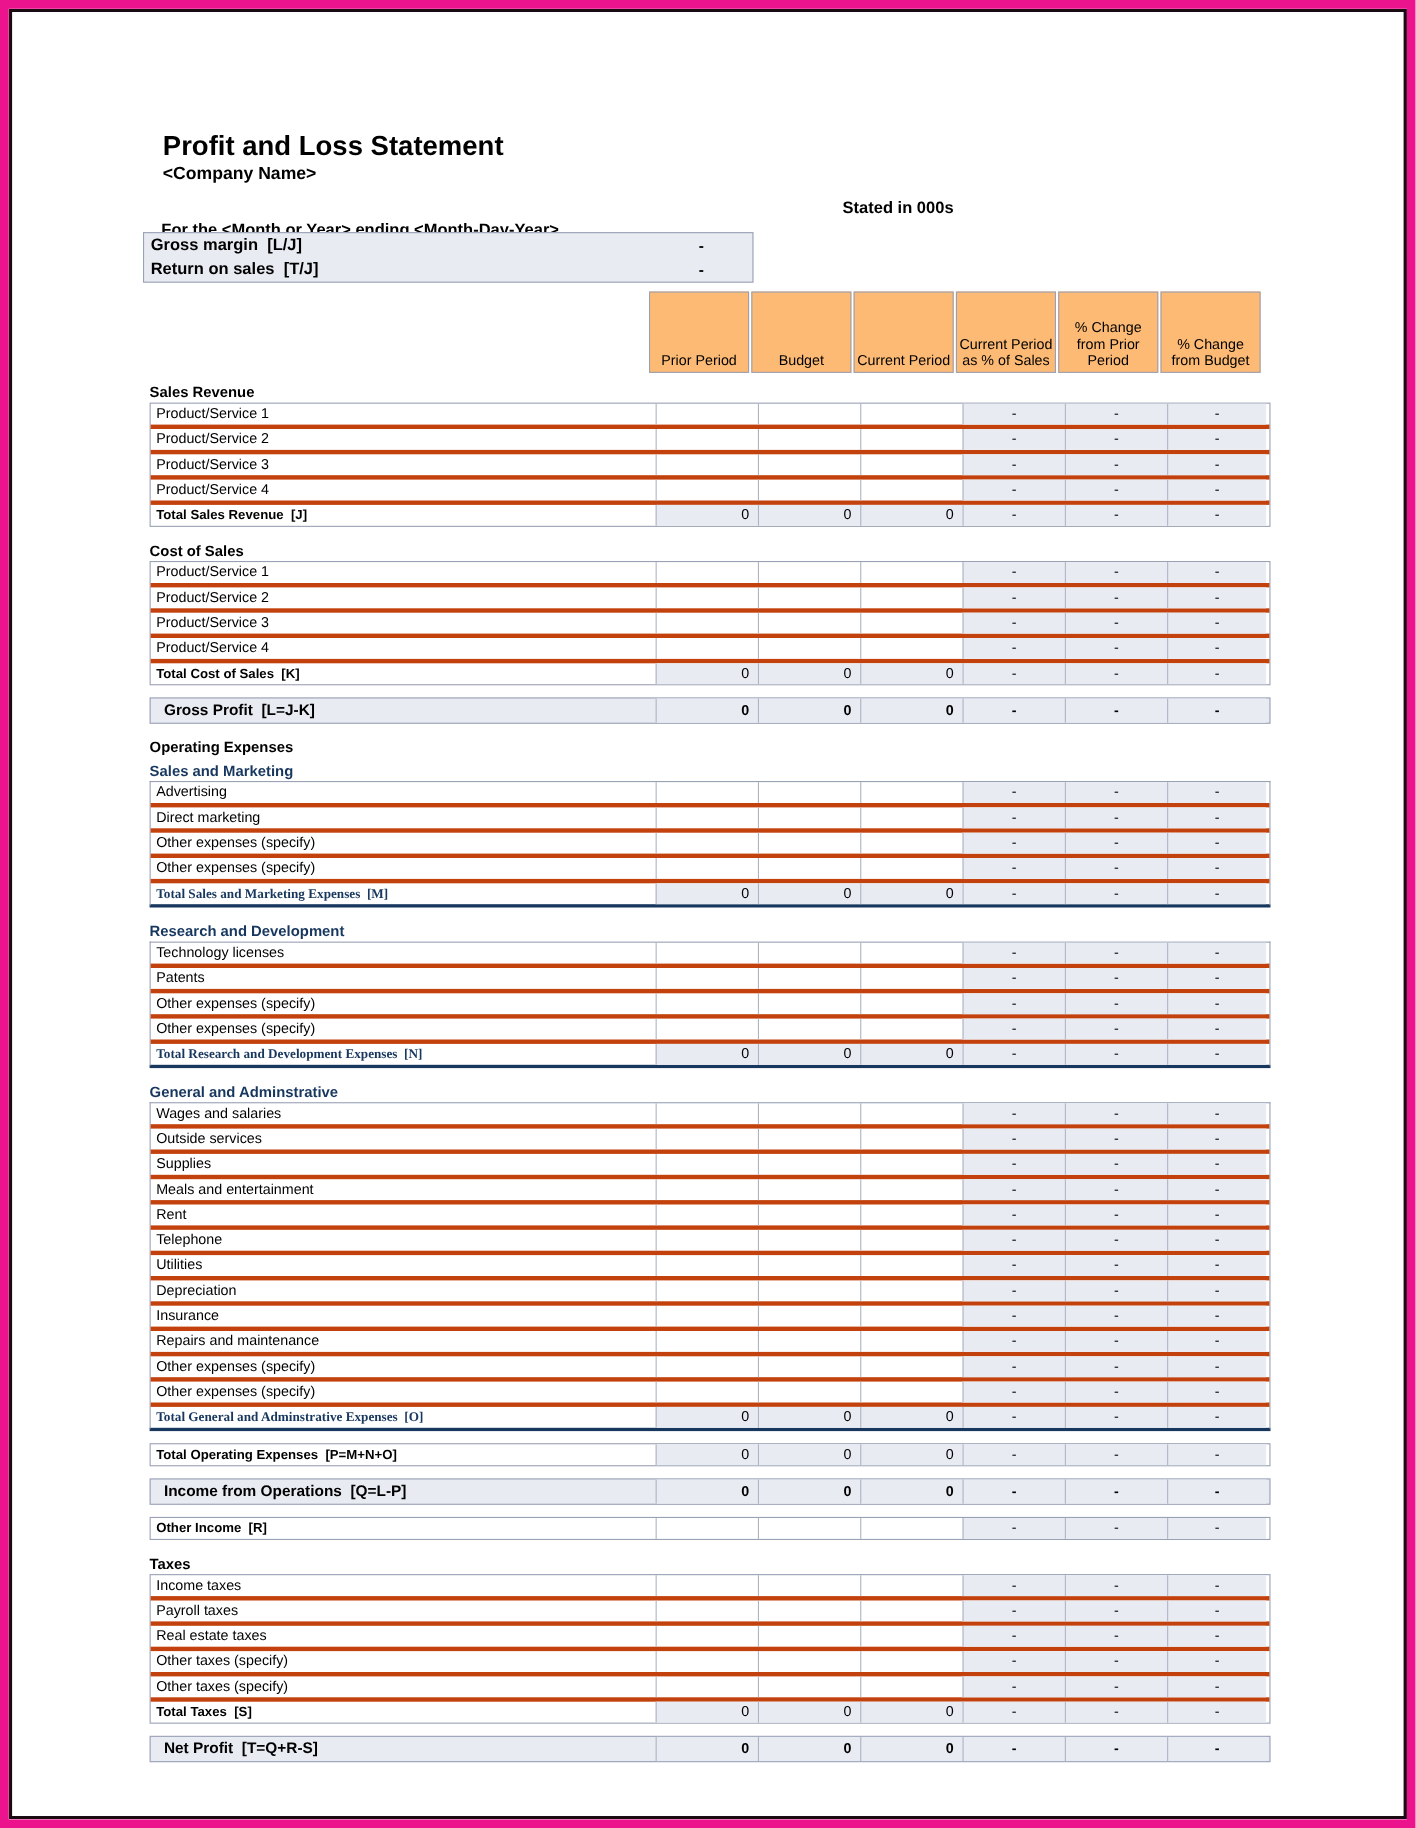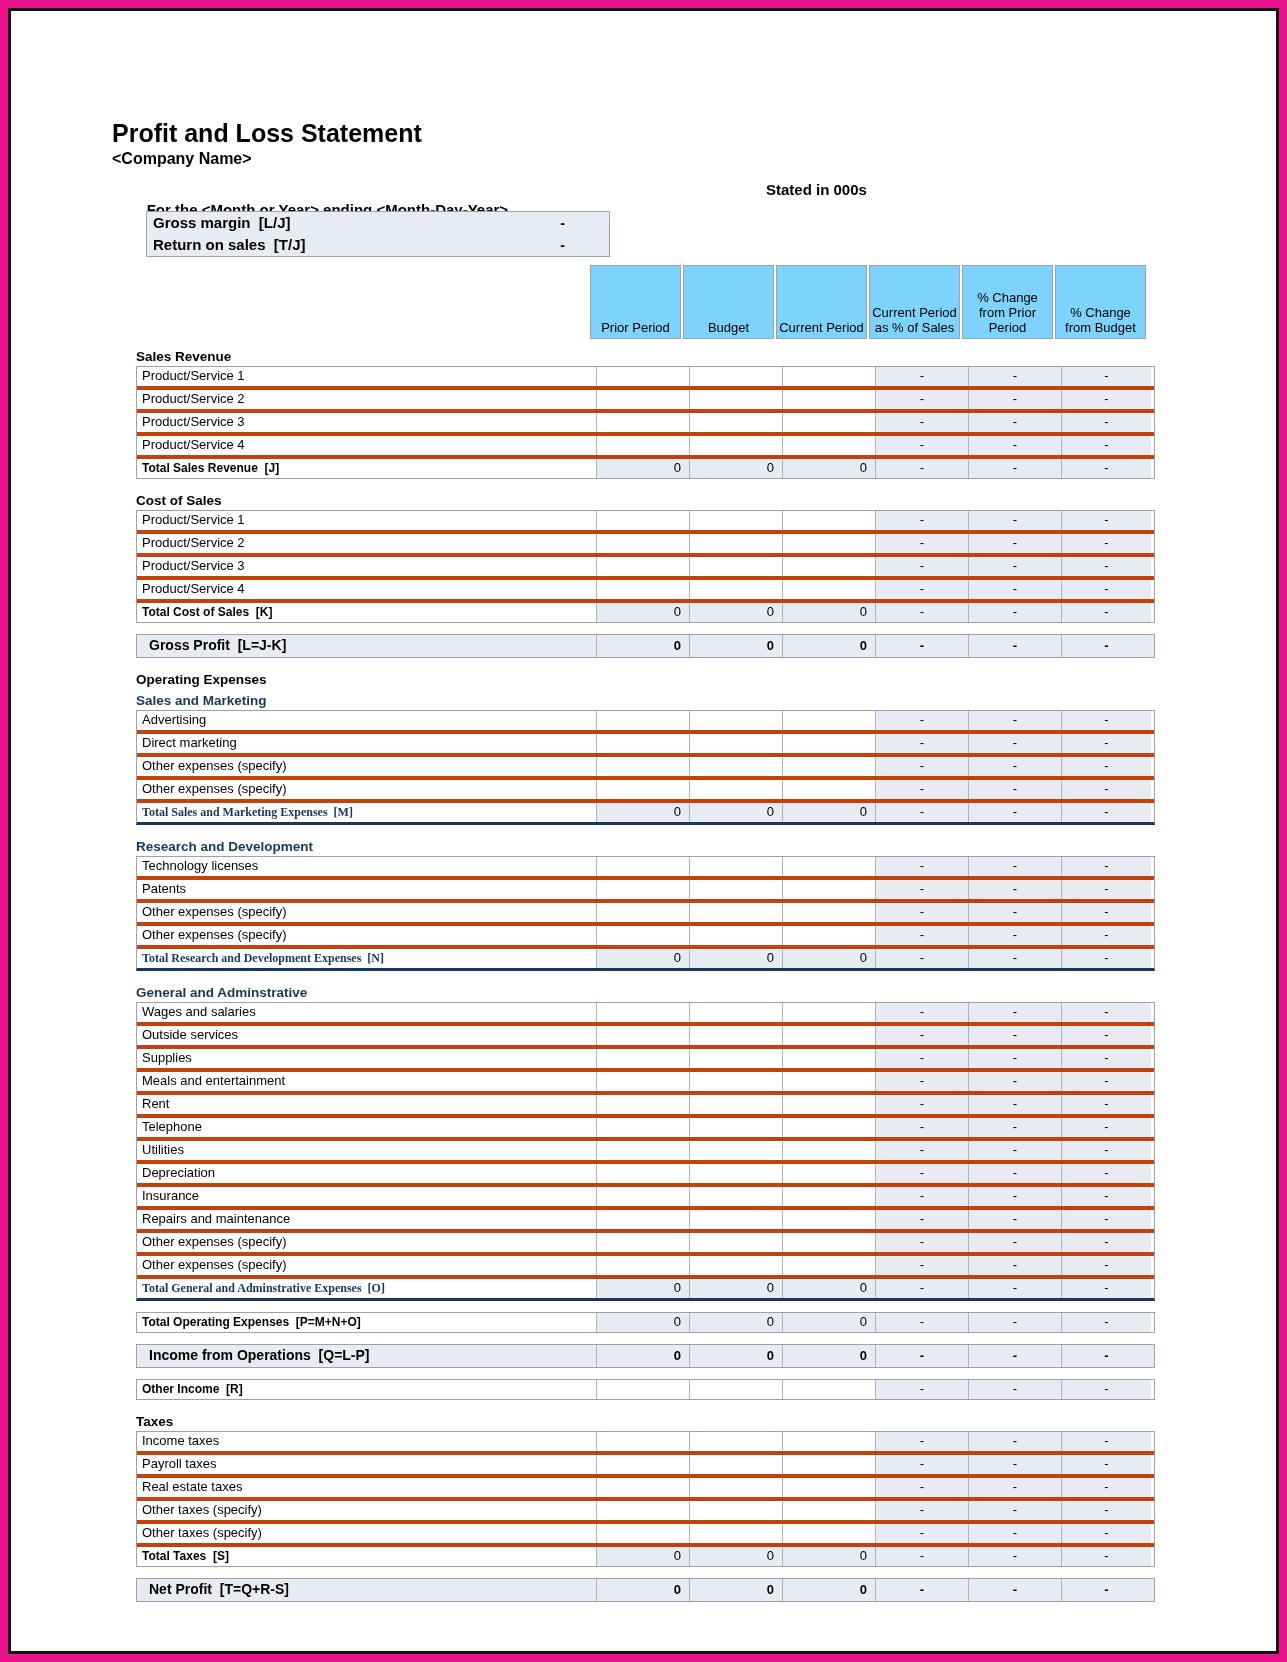--- a/index.html
+++ b/index.html
@@ -3,33 +3,33 @@
 <meta charset="utf-8">
 <style>
   html,body{margin:0;padding:0;background:#fff;}
   .page{
     position:relative;width:1287px;height:1662px;box-sizing:border-box;
     background:#fff;border:8px solid #EC148D;
     box-shadow:inset 0 0 0 3px #1A0B13;
     font-family:"Liberation Sans","DejaVu Sans",sans-serif;color:#000;
     overflow:hidden;
   }
-  .hdr{position:absolute;left:104px;top:110px;width:1020px;}
+  .hdr{position:absolute;left:140px;top:110px;width:1020px;}
   .title{font-size:25px;font-weight:bold;line-height:30px;}
   .company{font-size:16px;font-weight:bold;line-height:22px;}
   .periodline{position:absolute;left:122px;top:172px;width:1040px;font-size:15px;font-weight:bold;line-height:20px;white-space:pre;}
   .stated{position:absolute;left:636px;top:0;font-size:15px;font-weight:bold;}
   
-  .ratiobox{position:absolute;left:138px;top:203px;width:464px;background:#E9EBF2;border:1px solid #99A1B5;box-sizing:border-box;}
+  .ratiobox{position:absolute;left:122px;top:203px;width:555px;background:#E9EBF2;border:1px solid #99A1B5;box-sizing:border-box;}
   .ratiorow{display:flex;height:22px;line-height:22px;}
   .ratiolbl{flex:1;font-size:15px;font-weight:bold;padding-left:6px;white-space:pre;}
   .ratioval{width:90px;text-align:right;padding-right:44px;font-weight:bold;font-size:14px;}
   
   .colheads{position:absolute;left:582px;top:257px;display:grid;grid-template-columns:repeat(6,91px);gap:2px;height:74px;}
-  .ch{border:1px solid #99A1B5;background:#7dd3fc;display:flex;align-items:flex-end;justify-content:center;
+  .ch{border:1px solid #99A1B5;background:#fdba74;display:flex;align-items:flex-end;justify-content:center;
       text-align:center;font-size:13px;line-height:15px;padding:3px 2px;box-sizing:border-box;}
   
   .doc{position:absolute;left:128px;top:339px;width:1019px;}
   .heading{font-size:13.5px;font-weight:bold;height:19px;line-height:19px;margin-top:12px;}
   .heading.navy{color:#17375E;}
   .doc > :first-child{margin-top:0;}
   .heading + .heading{margin-top:2px;}
   .tbl{border:1px solid #99A1B5;box-sizing:border-box;margin-top:0;background:#fff;}
   .tbl.detached{margin-top:11px;}
   .tbl.bandt{margin-top:11px;background:#E9EBF2;}

